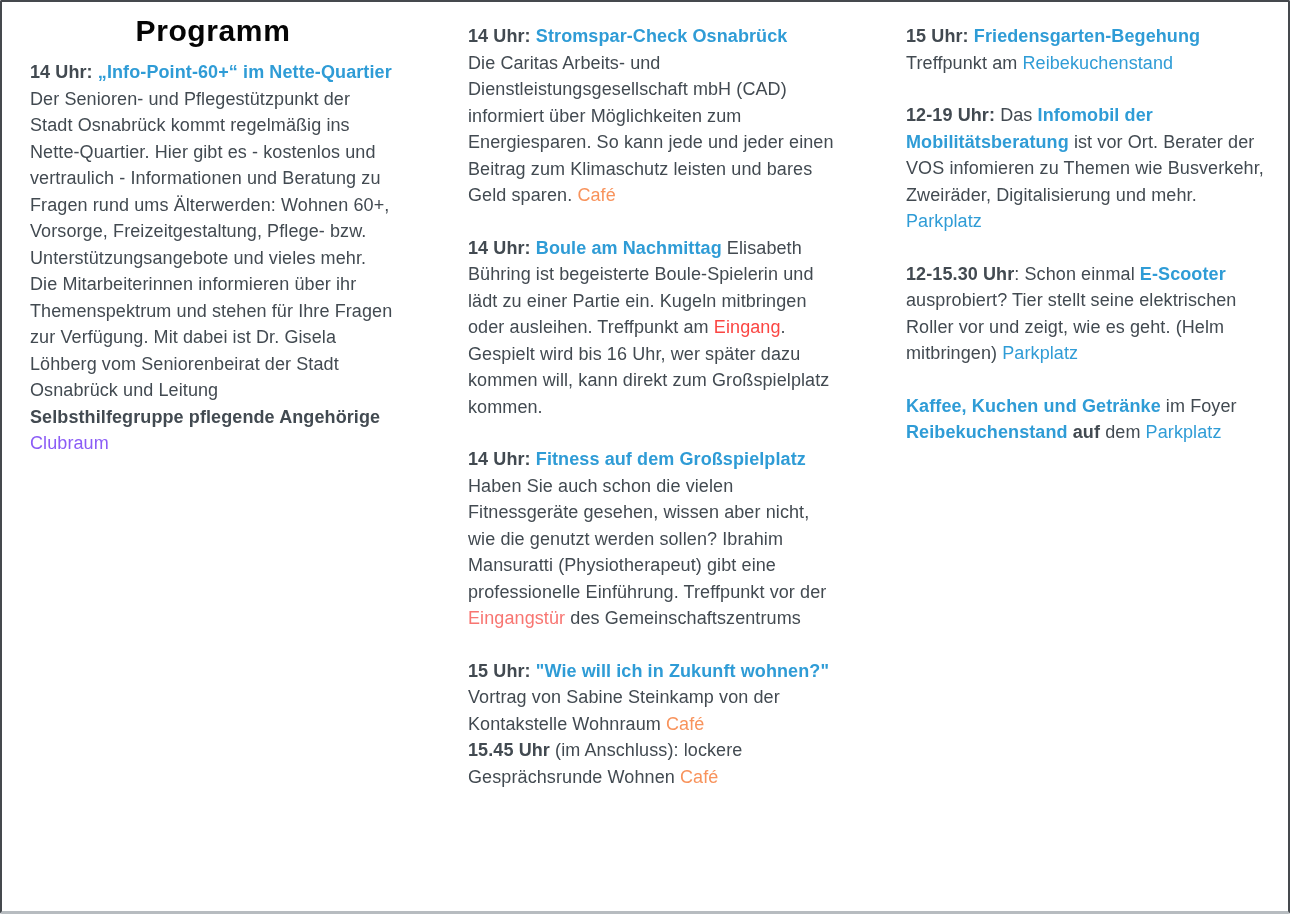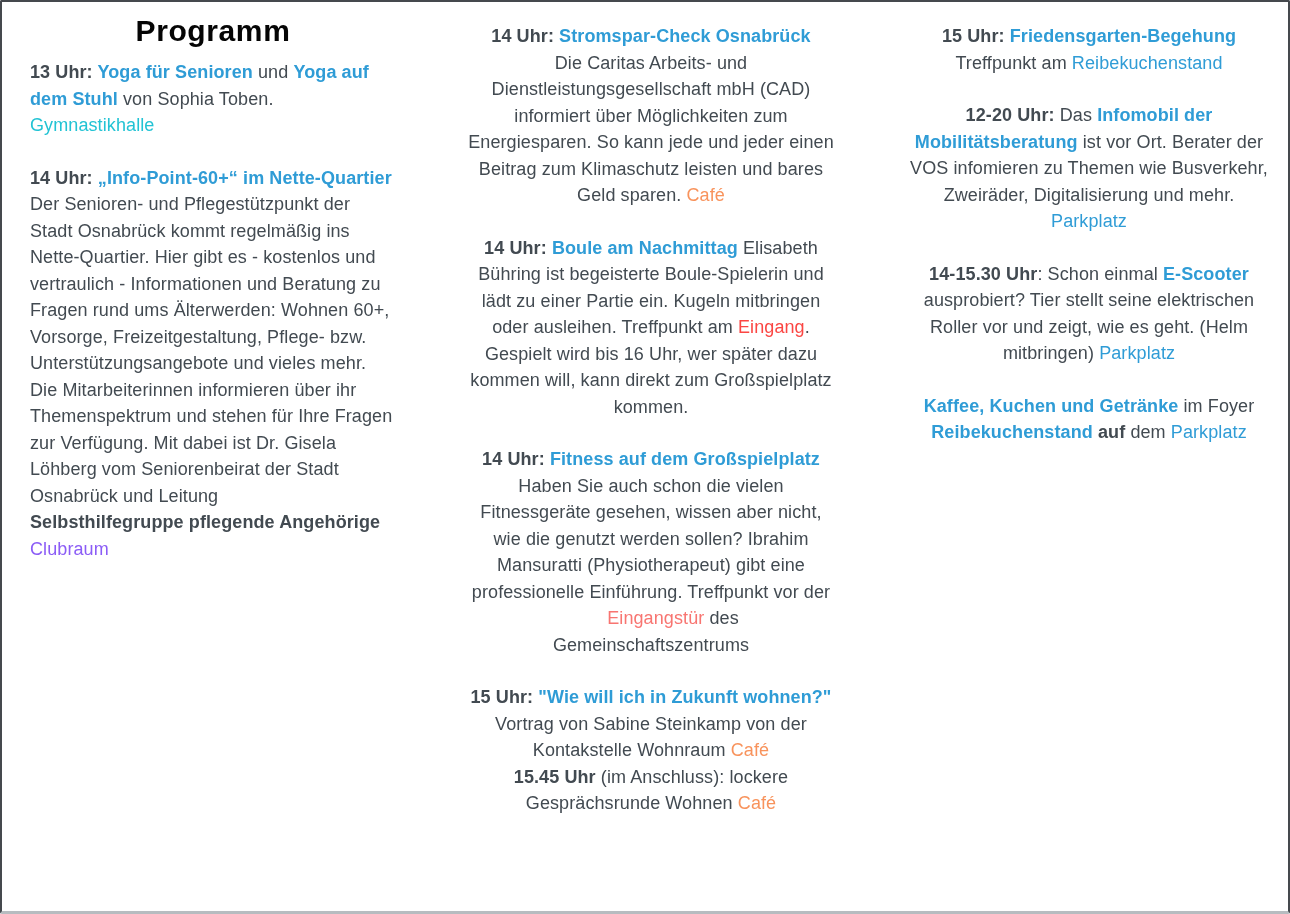--- a/index.html
+++ b/index.html
@@ -15,21 +15,21 @@
     background:var(--background);
     border:2px solid var(--border_dark);
     border-bottom:3px solid var(--border_light);
     border-radius:2px;
     display:flex;
     gap:72px;
     padding:12px 20px 0 28px;
     overflow:hidden;
   }
   .col{flex:0 0 366px;width:366px;}
-  .col-pad{padding-top:9px;text-align:center;}
+  .col-pad{padding-top:9px;}
   h1.page-title{
     font-size:30px;
     font-weight:800;
     letter-spacing:.6px;
     color:var(--heading);
     text-align:center;
     margin:0 0 11px 0;
   }
   .entry{
     font-size:18px;
@@ -39,38 +39,37 @@
     color:var(--dark);
   }
   .s-time{font-weight:700;color:var(--dark);}
   .s-bold{font-weight:700;color:var(--dark);}
   .s-plain{color:var(--dark);}
   .s-title{font-weight:700;color:var(--blue);}
   .s-loccafe{color:var(--orange);}
   .s-locclub{color:var(--purple);}
   .s-locgym{color:var(--teal);}
   .s-locred{color:var(--red);}
-  .s-locredl{color:var(--redlight);margin-left:44px;}
+  .s-locredl{color:var(--redlight);}
   .s-loclime{color:var(--lime);}
   .s-locblue{color:var(--blue);}
 </style>
 </head>
 <body>
 
 <div class="page">
   <div class="col">
     <h1 class="page-title">Programm</h1>
-      <p class="entry"><span class="s-time">13 Uhr: </span><span class="s-title">Yoga für Senioren</span><span class="s-plain"> und </span><span class="s-title">Yoga auf dem Stuhl</span><span class="s-plain"> von Sophia Toben.</span><br><span class="s-locgym">Gymnastikhalle</span></p>
       <p class="entry"><span class="s-time">14 Uhr: </span><span class="s-title">„Info-Point-60+“ im Nette-Quartier</span><span class="s-plain"> Der Senioren- und Pflegestützpunkt der Stadt Osnabrück kommt regelmäßig ins Nette-Quartier. Hier gibt es - kostenlos und vertraulich - Informationen und Beratung zu Fragen rund ums Älterwerden: Wohnen 60+, Vorsorge, Freizeitgestaltung, Pflege- bzw. Unterstützungsangebote und vieles mehr. Die Mitarbeiterinnen informieren über ihr Themenspektrum und stehen für Ihre Fragen zur Verfügung. Mit dabei ist Dr. Gisela Löhberg vom Seniorenbeirat der Stadt Osnabrück und Leitung</span><br><span class="s-bold">Selbsthilfegruppe pflegende Angehörige</span><span class="s-plain"> </span><span class="s-locclub">Clubraum</span></p>
     </div>
   <div class="col col-pad">
       <p class="entry"><span class="s-time">14 Uhr: </span><span class="s-title">Stromspar-Check Osnabrück</span><br><span class="s-plain">Die Caritas Arbeits- und Dienstleistungsgesellschaft mbH (CAD) informiert über Möglichkeiten zum Energiesparen. So kann jede und jeder einen Beitrag zum Klimaschutz leisten und bares Geld sparen. </span><span class="s-loccafe">Café</span></p>
       <p class="entry"><span class="s-time">14 Uhr: </span><span class="s-title">Boule am Nachmittag</span><span class="s-plain"> Elisabeth Bühring ist begeisterte Boule-Spielerin und lädt zu einer Partie ein. Kugeln mitbringen oder ausleihen. Treffpunkt am </span><span class="s-locred">Eingang</span><span class="s-plain">. Gespielt wird bis 16 Uhr, wer später dazu kommen will, kann direkt zum Großspielplatz kommen.</span></p>
       <p class="entry"><span class="s-time">14 Uhr: </span><span class="s-title">Fitness auf dem Großspielplatz</span><br><span class="s-plain">Haben Sie auch schon die vielen Fitnessgeräte gesehen, wissen aber nicht, wie die genutzt werden sollen? Ibrahim Mansuratti (Physiotherapeut) gibt eine professionelle Einführung. Treffpunkt vor der </span><span class="s-locredl">Eingangstür</span><span class="s-plain"> des Gemeinschaftszentrums</span></p>
       <p class="entry"><span class="s-time">15 Uhr: </span><span class="s-title">"Wie will ich in Zukunft wohnen?"</span><span class="s-plain"> Vortrag von Sabine Steinkamp von der Kontakstelle Wohnraum </span><span class="s-loccafe">Café</span><br><span class="s-time">15.45 Uhr</span><span class="s-plain"> (im Anschluss): lockere Gesprächsrunde Wohnen </span><span class="s-loccafe">Café</span></p>
     </div>
   <div class="col col-pad">
       <p class="entry"><span class="s-time">15 Uhr: </span><span class="s-title">Friedensgarten-Begehung</span><br><span class="s-plain">Treffpunkt am </span><span class="s-locblue">Reibekuchenstand</span></p>
-      <p class="entry"><span class="s-time">12-20 Uhr: </span><span class="s-plain">Das </span><span class="s-title">Infomobil der Mobilitätsberatung</span><span class="s-plain"> ist vor Ort. Berater der VOS infomieren zu Themen wie Busverkehr, Zweiräder, Digitalisierung und mehr. </span><span class="s-locblue">Parkplatz</span></p>
-      <p class="entry"><span class="s-time">14-15.30 Uhr</span><span class="s-plain">: Schon einmal </span><span class="s-title">E-Scooter</span><span class="s-plain"> ausprobiert? Tier stellt seine elektrischen Roller vor und zeigt, wie es geht. (Helm mitbringen) </span><span class="s-locblue">Parkplatz</span></p>
+      <p class="entry"><span class="s-time">12-19 Uhr: </span><span class="s-plain">Das </span><span class="s-title">Infomobil der Mobilitätsberatung</span><span class="s-plain"> ist vor Ort. Berater der VOS infomieren zu Themen wie Busverkehr, Zweiräder, Digitalisierung und mehr. </span><span class="s-locblue">Parkplatz</span></p>
+      <p class="entry"><span class="s-time">12-15.30 Uhr</span><span class="s-plain">: Schon einmal </span><span class="s-title">E-Scooter</span><span class="s-plain"> ausprobiert? Tier stellt seine elektrischen Roller vor und zeigt, wie es geht. (Helm mitbringen) </span><span class="s-locblue">Parkplatz</span></p>
       <p class="entry"><span class="s-title">Kaffee, Kuchen und Getränke</span><span class="s-plain"> im Foyer</span><br><span class="s-title">Reibekuchenstand</span><span class="s-bold"> auf </span><span class="s-plain">dem </span><span class="s-locblue">Parkplatz</span></p>
     </div>
 </div>
 
 </body></html>

